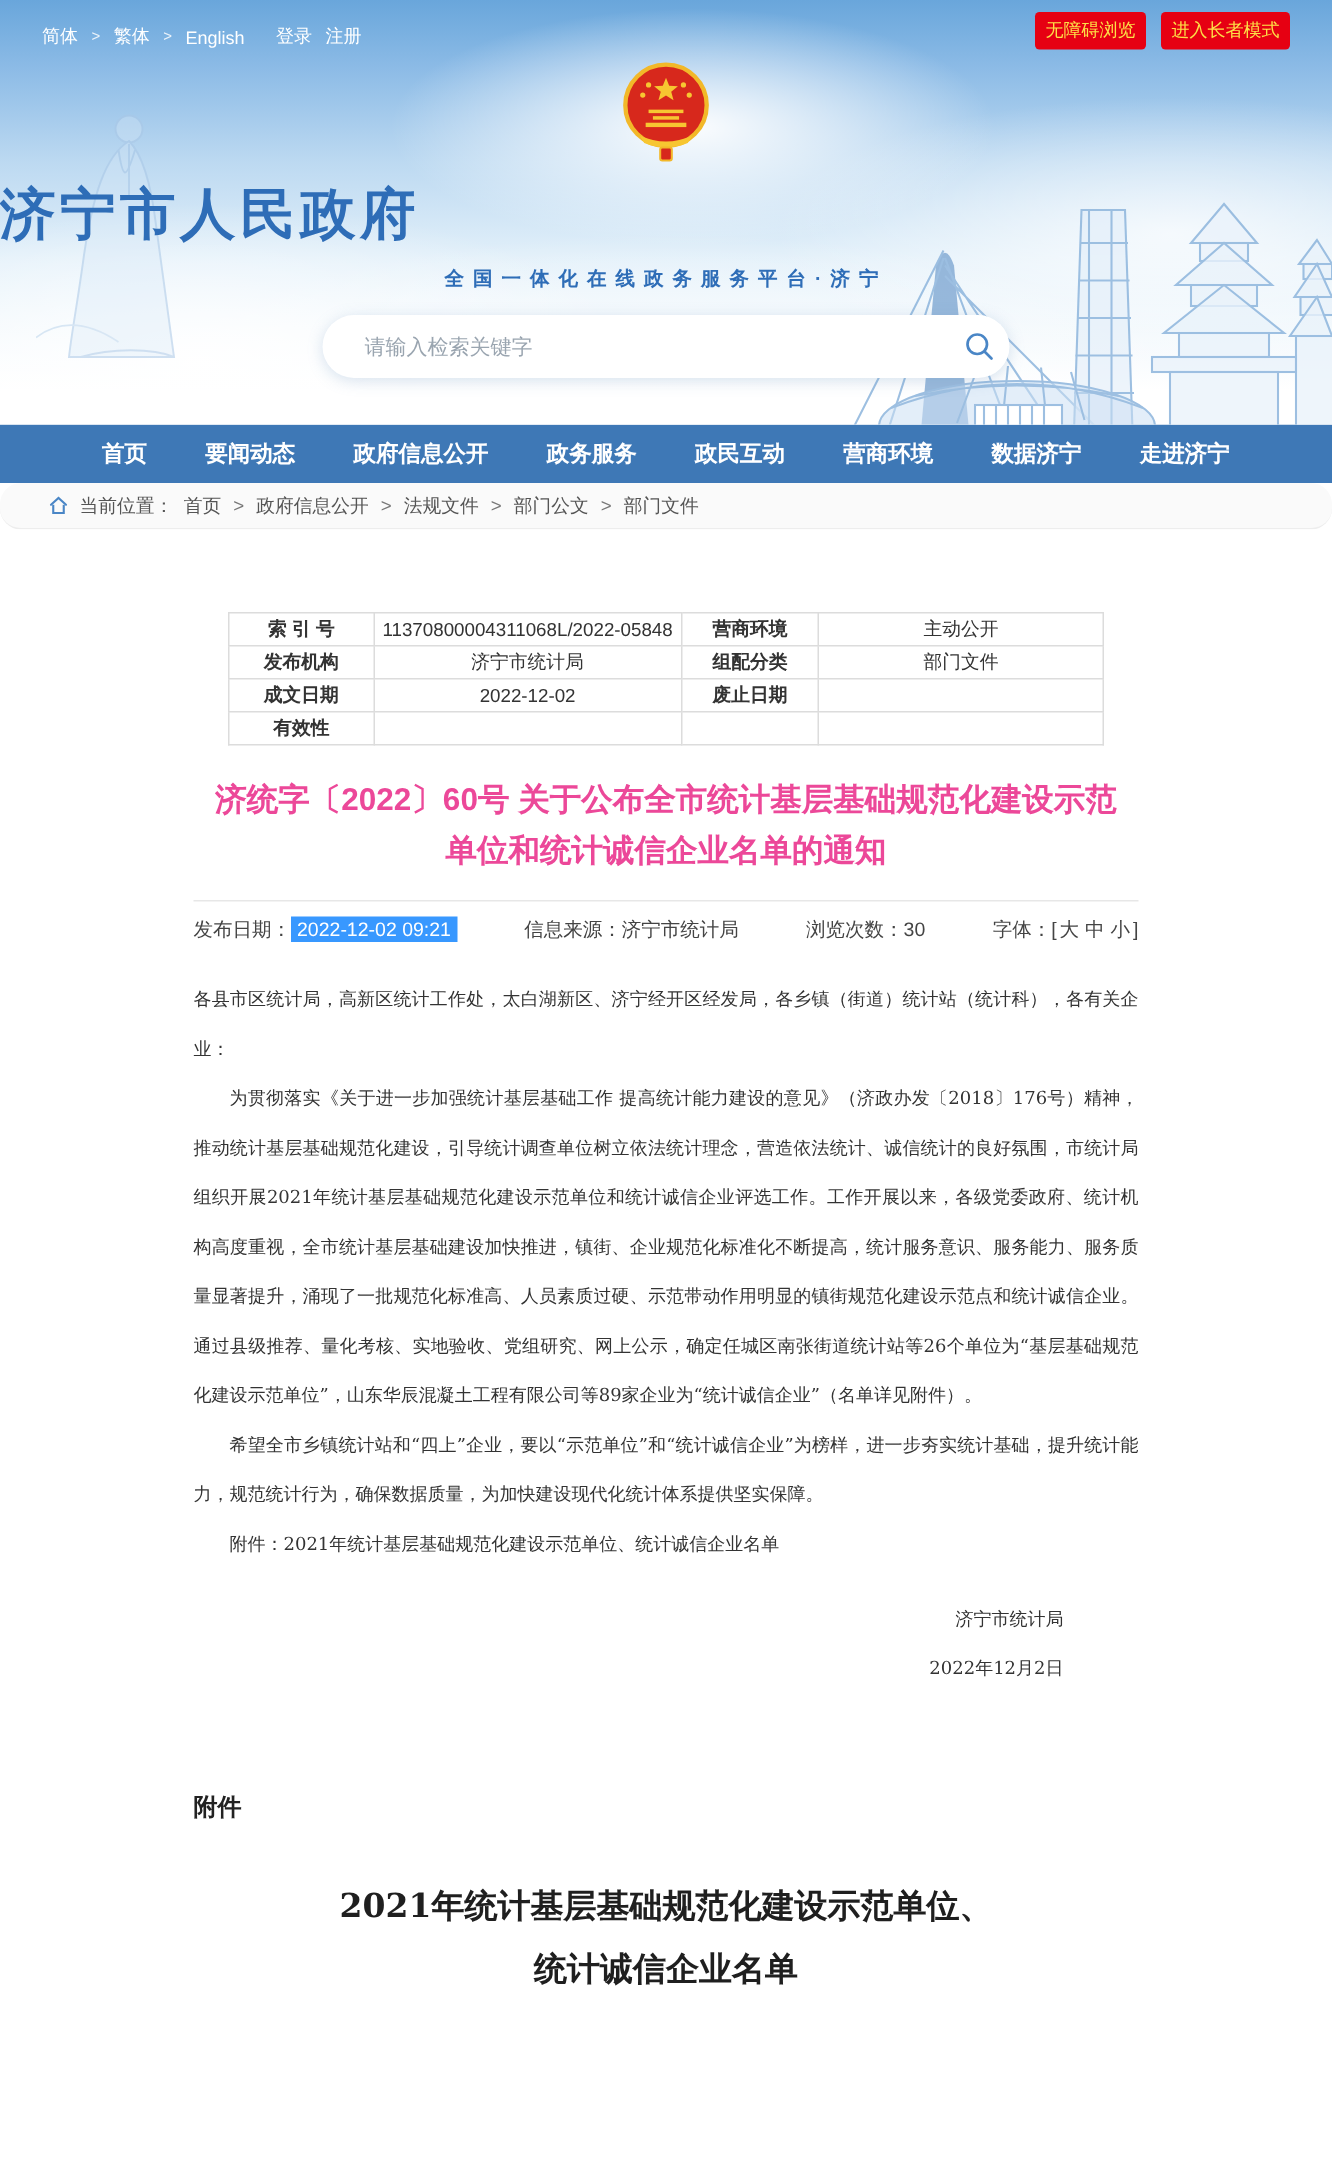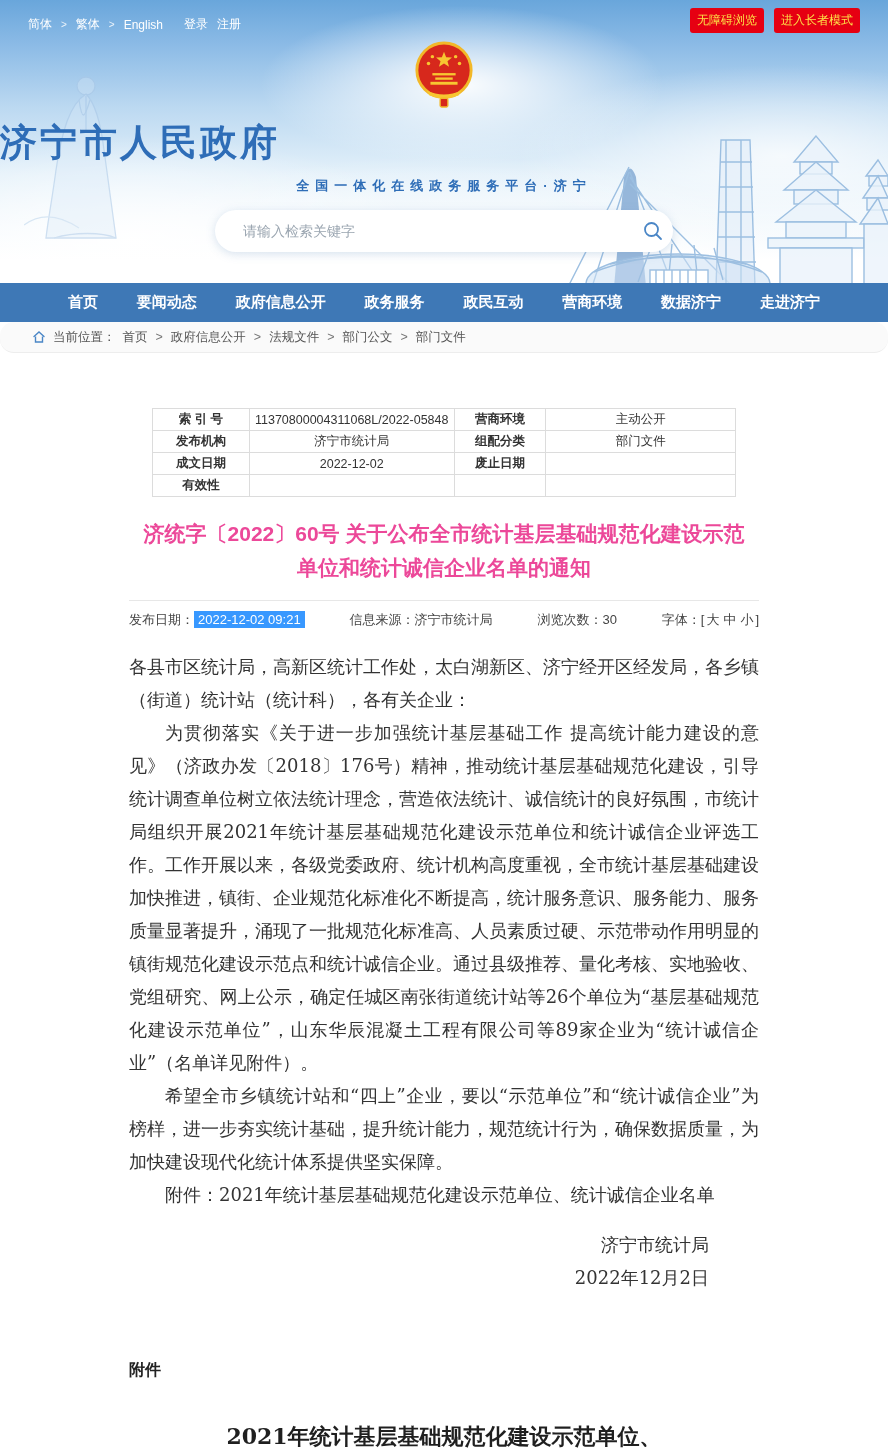--- a/index.html
+++ b/index.html
@@ -64,21 +64,21 @@
 
   .doc-title { margin-top:20px; text-align:center; font-size:21px; font-weight:bold;
     color:#ec4899; line-height:34px; padding:0 8px; }
 
   .meta { margin-top:15px; border-top:1px solid #e7e7e7; padding-top:10px;
     display:flex; justify-content:space-between; font-size:13px; color:#444; }
   .meta .hl { background:#3898ff; color:#fff; padding:1px 4px; }
   .meta .fs { cursor:pointer; padding:0 2px; }
 
   .article { margin-top:21px; font-family:"DejaVu Serif","Liberation Serif",serif;
-    font-size:18px; line-height:33px; text-align:justify; color:#333; }
+    font-size:12px; line-height:33px; text-align:justify; color:#333; }
   .article p { margin:0; }
   .ind { text-indent:2em; }
   .attach-line { margin-top:33px; text-indent:2em; }
   .sign { margin-top:17px; text-align:right; padding-right:50px; line-height:33px; }
 
   .appendix { margin-top:66px; font-family:"DejaVu Serif","Liberation Serif",serif; color:#222; }
   .appendix .tag { font-weight:bold; font-size:16px; }
   .appendix .big-title { margin-top:34px; text-align:center; font-weight:bold;
     font-size:22px; line-height:42px; color:#1f1f1f; }
 </style>

